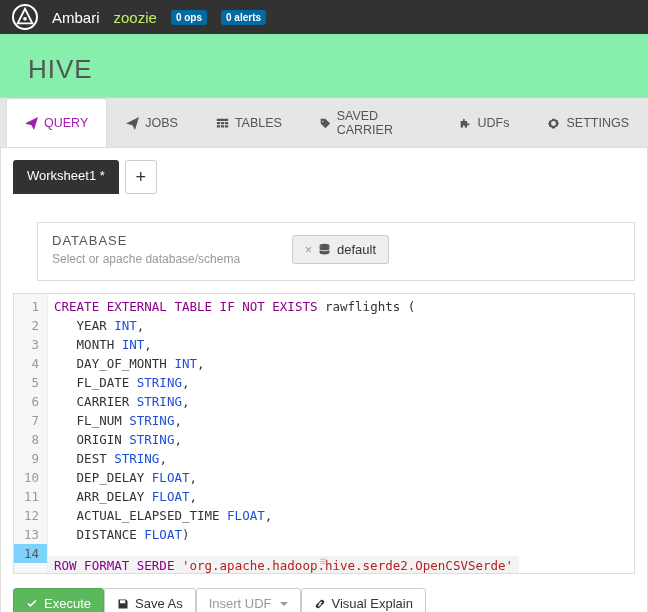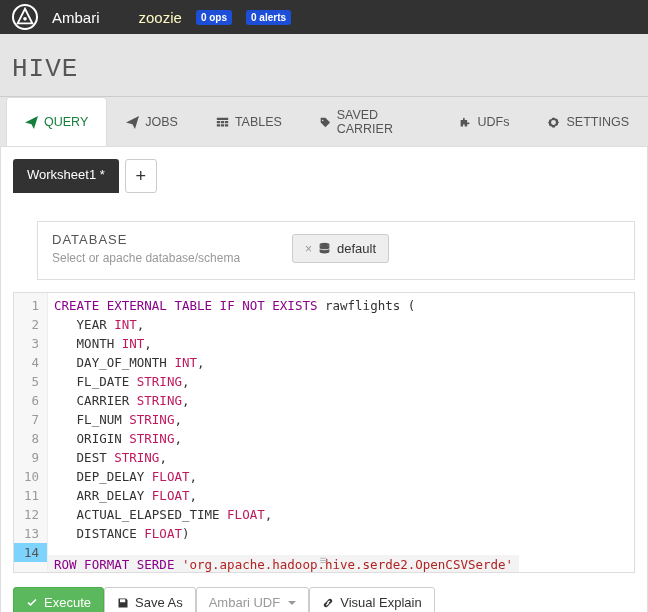--- a/index.html
+++ b/index.html
@@ -2,31 +2,31 @@
 <html><head>
 <meta charset="utf-8">
 <style>
   * { box-sizing: border-box; margin: 0; padding: 0; }
   body { font-family: "Helvetica Neue", Arial, sans-serif; font-size: 13px; color: #333; background: #fff; width: 648px; }
   
   
   .topbar { background: #323232; height: 34px; display: flex; align-items: center; padding: 0 12px; gap: 14px; }
   .logo { width: 26px; height: 26px; border: 2px solid #fff; border-radius: 50%; display: flex; align-items: center; justify-content: center; color:#fff; font-size:14px; }
   .brand { color: #fff; font-size: 15px; }
-  .cluster { color: #fef9c3; font-size: 15px; margin-left: 25px; }
-  .badge { background: #1d4ed8; color: #fff; font-size: 10px; padding: 2px 5px; border-radius: 3px; font-weight: bold; }
+  .cluster { color: #bef264; font-size: 15px; }
+  .badge { background: #0369a1; color: #fff; font-size: 10px; padding: 2px 5px; border-radius: 3px; font-weight: bold; }
 
   
-  .viewhead { background: #e5e5e5; border-bottom: 1px solid #ccc; padding: 20px 12px 12px; font-family: Liberation Mono, monospace; }
+  .viewhead { background: #86efac; border-bottom: 1px solid #ccc; padding: 20px 28px 12px; }
   .viewtitle { font-size: 26px; font-weight: 300; color: #555; letter-spacing: 1px; }
 
   
   .tabs { background: #e6e6e6; display: flex; border-bottom: 1px solid #ddd; padding-left: 6px; gap: 0; }
   .tab { padding: 10px 18px; color: #555; font-size: 12.5px; display: flex; align-items: center; gap: 6px; cursor: pointer; border: 1px solid transparent; border-bottom: none; border-radius: 4px 4px 0 0; }
-  .tab.active { background: #fff; border-color: #ddd; color: #15803d; font-weight: 500; }
+  .tab.active { background: #fff; border-color: #ddd; color: #a21caf; font-weight: 500; }
   .tab svg { width: 13px; height: 13px; fill: currentColor; }
 
   
   .content { padding: 12px; border: 1px solid #ddd; border-top: none; }
 
   .ws-tabs { display: flex; gap: 6px; margin-bottom: 28px; }
   .ws-tab { background: #323232; color: #fff; padding: 8px 14px; font-size: 13px; border-radius: 3px 3px 0 0; }
   .ws-add { border: 1px solid #ccc; background: #fff; width: 32px; height: 34px; border-radius: 3px; font-size: 18px; line-height: 1; cursor: pointer; color:#333; }
 
   .db-box { border: 1px solid #ddd; padding: 10px 14px 14px; margin-bottom: 12px; display: flex; align-items: center; gap: 30px; margin-left: 24px; }
@@ -38,21 +38,21 @@
 
   
   .editor { border: 1px solid #ddd; display: flex; font-family: Menlo, Consolas, monospace; font-size: 12.5px; line-height: 19px; height: 281px; overflow: hidden; position: relative; }
   .gutter { background: #f7f7f7; border-right: 1px solid #eee; text-align: right; color: #999; padding: 3px 8px 3px 6px; user-select: none; width: 34px; }
   .gutter div { height: 19px; }
   .gutter .curr { background: #7dd3fc; color: #555; margin: 0 -8px 0 -6px; padding: 0 8px 0 6px; }
   .code { padding: 3px 6px; white-space: pre; }
   .code .line { height: 19px; }
   .code .curr { background: rgba(220,220,220,0.35); margin: 12px -6px; padding: 0 6px; }
   .kw { color: #8b008b; }
-  .ty { color: #be185d; }
+  .ty { color: #1d4ed8; }
   .st { color: #b22222; }
   .dragger { position: absolute; bottom: 2px; left: 50%; transform: translateX(-50%); color: #bbb; font-size: 12px; letter-spacing: 2px; cursor: row-resize; }
 
   
   .actions { display: flex; gap: 0; margin-top: 14px; align-items: center; }
   .btn { border: 1px solid #ccc; background: #fff; padding: 7px 12px; border-radius: 3px; font-size: 13px; display: inline-flex; align-items: center; gap: 6px; cursor: pointer; color: #333; }
   .btn.primary { background: #5cb85c; border-color: #4cae4c; color: #fff; }
   .btn.muted { color: #999; }
   .btn svg { width: 12px; height: 12px; fill: currentColor; }
   .caret { display: inline-block; border-top: 4px solid currentColor; border-left: 4px solid transparent; border-right: 4px solid transparent; margin-left: 2px; }
@@ -166,21 +166,21 @@
         </svg>
       <span>Execute</span>
     </button>
     <button class="btn">
       <svg viewBox="0 0 16 16">
           <path d="M2 2h10l2 2v10H2zM4 3v4h7V3zM4 9h8v4H4z"></path>
         </svg>
       <span>Save As</span>
     </button>
     <button class="btn muted">
-      <span>Ambari UDF</span>
+      <span>Insert UDF</span>
       <span class="caret"></span>
     </button>
     <button class="btn">
       <svg viewBox="0 0 16 16">
           <path d="M6 10a3 3 0 010-4l2-2a3 3 0 114 4l-1 1-1.5-1.5 1-1a1 1 0 10-1.5-1.5l-2 2A1 1 0 007 8zm4-4a3 3 0 010 4l-2 2a3 3 0 11-4-4l1-1L6.5 8.5l-1 1A1 1 0 107 11l2-2A1 1 0 009 8z"></path>
         </svg>
       <span>Visual Explain</span>
     </button>
   </div>
 

